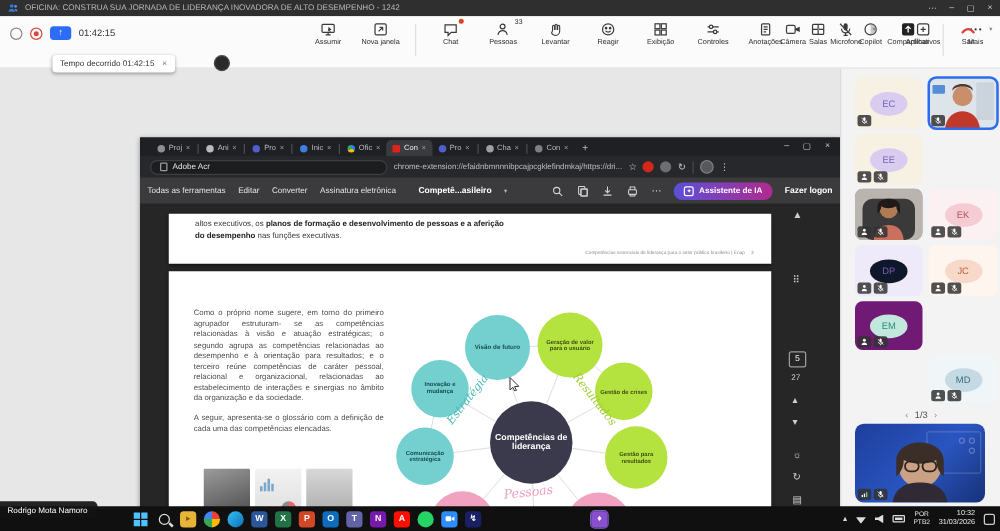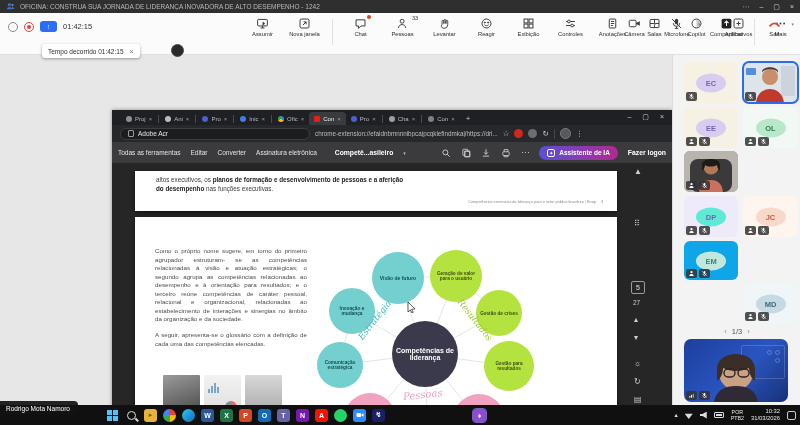--- a/index.html
+++ b/index.html
@@ -102,21 +102,21 @@
 
   
   .rail{left:514px;top:0;width:40px;height:297px;color:#cfcfcf;}
   .rail .it{position:absolute;left:8px;font-size:8px;}
   .pagebox{position:absolute;left:5px;top:118px;width:14px;height:13px;border:1px solid #9a9a9a;border-radius:2px;color:#e6e6e6;font-size:7px;text-align:center;line-height:12px;}
   .pagetotal{position:absolute;left:7px;top:136px;font-size:6.5px;color:#cfcfcf;}
 
   
   .panel{left:672px;top:55px;width:128px;height:350px;background:#f3f3f3;border-left:1px solid #dcdcdc;}
   .tile{position:absolute;border-radius:6px;overflow:hidden;}
-  .tile .init{position:absolute;left:50%;top:50%;transform:translate(-50%,-50%);width:30px;height:19px;border-radius:50%;display:flex;align-items:center;justify-content:center;font-size:7.5px;font-weight:bold;}
+  .tile .init{position:absolute;left:50%;top:50%;transform:translate(-50%,-50%);width:30px;height:19px;border-radius:50%;display:flex;align-items:center;justify-content:center;font-size:7.5px;font-weight:normal;}
   .badges{position:absolute;left:2px;bottom:2px;display:flex;gap:2px;}
   .badge{width:11px;height:9px;background:rgba(50,50,50,.85);border-radius:2px;display:flex;align-items:center;justify-content:center;}
   .badge svg{width:7px;height:7px;display:block;}
   .tile.speaking{outline:2px solid #2c6bed;outline-offset:-1px;}
   .pgn{position:absolute;left:0;top:272px;width:128px;text-align:center;font-size:7.5px;color:#555;}
   .pgn .car{color:#888;margin:0 5px;}
   .selfview{position:absolute;left:11px;top:284px;width:104px;height:63px;border-radius:7px;overflow:hidden;background:linear-gradient(135deg,#1d3f9e 0%,#2a55c0 55%,#173177 100%);}
   .selfview .slide{position:absolute;right:3px;top:6px;width:44px;height:34px;border:1px solid rgba(255,255,255,.35);border-radius:2px;opacity:.5;}
   .selfview .slide i{position:absolute;border:1px solid rgba(255,255,255,.5);border-radius:50%;width:5px;height:5px;}
 
@@ -557,38 +557,20 @@
         <span class="badge">
             <svg viewBox="0 0 16 16">
               <rect x="6" y="2" width="4" height="7" rx="2" fill="#fff"></rect>
               <path d="M4 8a4 4 0 008 0M8 12v2" stroke="#fff" fill="none" stroke-width="1.4"></path>
               <path d="M3 3l10 10" stroke="#fff" stroke-width="1.4"></path>
             </svg>
           </span>
       </div>
     </div>
 
-    <div class="tile" style="left:70px;top:52px;width:55px;height:41px;background:#f2f8f3">
-      <span class="init" style="background:#b9e7c9;color:#2e7d4f">OL</span>
-      <div class="badges">
-        <span class="badge">
-            <svg viewBox="0 0 16 16">
-              <circle cx="8" cy="5" r="2.6" fill="#fff"></circle>
-              <path d="M3 13.5c.4-3 2.3-4.5 5-4.5s4.6 1.5 5 4.5z" fill="#fff"></path>
-            </svg>
-          </span>
-        <span class="badge">
-            <svg viewBox="0 0 16 16">
-              <rect x="6" y="2" width="4" height="7" rx="2" fill="#fff"></rect>
-              <path d="M4 8a4 4 0 008 0M8 12v2" stroke="#fff" fill="none" stroke-width="1.4"></path>
-              <path d="M3 3l10 10" stroke="#fff" stroke-width="1.4"></path>
-            </svg>
-          </span>
-      </div>
-    </div>
 
     <div class="tile" style="left:11px;top:96px;width:54px;height:41px;background:#8f8f8f">
       <svg viewBox="0 0 54 41" style="width:100%;height:100%">
         <rect width="54" height="41" fill="#b9b4ae"></rect>
         <rect x="6" y="8" width="42" height="33" rx="8" fill="#3a3a3a"></rect>
         <circle cx="27" cy="16" r="7.5" fill="#b07a55"></circle>
         <path d="M18 14c0-8 18-8 18 0v6c-2-2-3-4-3-6-4 2-9 2-12 0 0 2-1 4-3 6z" fill="#1e1a18"></path>
         <path d="M15 41c1-9 6-12 12-12s11 3 12 12z" fill="#c9705e"></path>
       </svg>
       <div class="badges">
@@ -601,60 +583,78 @@
         <span class="badge">
             <svg viewBox="0 0 16 16">
               <rect x="6" y="2" width="4" height="7" rx="2" fill="#fff"></rect>
               <path d="M4 8a4 4 0 008 0M8 12v2" stroke="#fff" fill="none" stroke-width="1.4"></path>
               <path d="M3 3l10 10" stroke="#fff" stroke-width="1.4"></path>
             </svg>
           </span>
       </div>
     </div>
 
-
-    <div class="tile" style="left:11px;top:141px;width:54px;height:41px;background:#efeaf9">
-      <span class="init" style="background:#5eead4;color:#7a5fb8">DP</span>
+    <div class="tile" style="left:70px;top:96px;width:55px;height:41px;background:#fbf0f2">
+      <span class="init" style="background:#f6ccd4;color:#b4525e">EK</span>
       <div class="badges">
         <span class="badge">
             <svg viewBox="0 0 16 16">
               <circle cx="8" cy="5" r="2.6" fill="#fff"></circle>
               <path d="M3 13.5c.4-3 2.3-4.5 5-4.5s4.6 1.5 5 4.5z" fill="#fff"></path>
             </svg>
           </span>
         <span class="badge">
             <svg viewBox="0 0 16 16">
               <rect x="6" y="2" width="4" height="7" rx="2" fill="#fff"></rect>
               <path d="M4 8a4 4 0 008 0M8 12v2" stroke="#fff" fill="none" stroke-width="1.4"></path>
               <path d="M3 3l10 10" stroke="#fff" stroke-width="1.4"></path>
             </svg>
           </span>
       </div>
     </div>
 
+    <div class="tile" style="left:11px;top:141px;width:54px;height:41px;background:#efeaf9">
+      <span class="init" style="background:#0f172a;color:#7a5fb8">DP</span>
+      <div class="badges">
+        <span class="badge">
+            <svg viewBox="0 0 16 16">
+              <circle cx="8" cy="5" r="2.6" fill="#fff"></circle>
+              <path d="M3 13.5c.4-3 2.3-4.5 5-4.5s4.6 1.5 5 4.5z" fill="#fff"></path>
+            </svg>
+          </span>
+        <span class="badge">
+            <svg viewBox="0 0 16 16">
+              <rect x="6" y="2" width="4" height="7" rx="2" fill="#fff"></rect>
+              <path d="M4 8a4 4 0 008 0M8 12v2" stroke="#fff" fill="none" stroke-width="1.4"></path>
+              <path d="M3 3l10 10" stroke="#fff" stroke-width="1.4"></path>
+            </svg>
+          </span>
+      </div>
+    </div>
+
     <div class="tile" style="left:70px;top:141px;width:55px;height:41px;background:#fdf5ee">
       <span class="init" style="background:#f8d8c8;color:#c45f3c">JC</span>
       <div class="badges">
         <span class="badge">
             <svg viewBox="0 0 16 16">
               <circle cx="8" cy="5" r="2.6" fill="#fff"></circle>
               <path d="M3 13.5c.4-3 2.3-4.5 5-4.5s4.6 1.5 5 4.5z" fill="#fff"></path>
             </svg>
           </span>
         <span class="badge">
             <svg viewBox="0 0 16 16">
               <rect x="6" y="2" width="4" height="7" rx="2" fill="#fff"></rect>
               <path d="M4 8a4 4 0 008 0M8 12v2" stroke="#fff" fill="none" stroke-width="1.4"></path>
               <path d="M3 3l10 10" stroke="#fff" stroke-width="1.4"></path>
             </svg>
           </span>
       </div>
     </div>
 
-    <div class="tile" style="left:11px;top:186px;width:54px;height:39px;background:#0ea5e9">
+    <div class="tile" style="left:11px;top:186px;width:54px;height:39px;background:#701a75">
       <span class="init" style="background:#c2e8de;color:#2f8a78">EM</span>
       <div class="badges">
         <span class="badge">
             <svg viewBox="0 0 16 16">
               <circle cx="8" cy="5" r="2.6" fill="#fff"></circle>
               <path d="M3 13.5c.4-3 2.3-4.5 5-4.5s4.6 1.5 5 4.5z" fill="#fff"></path>
             </svg>
           </span>
         <span class="badge">
             <svg viewBox="0 0 16 16">

